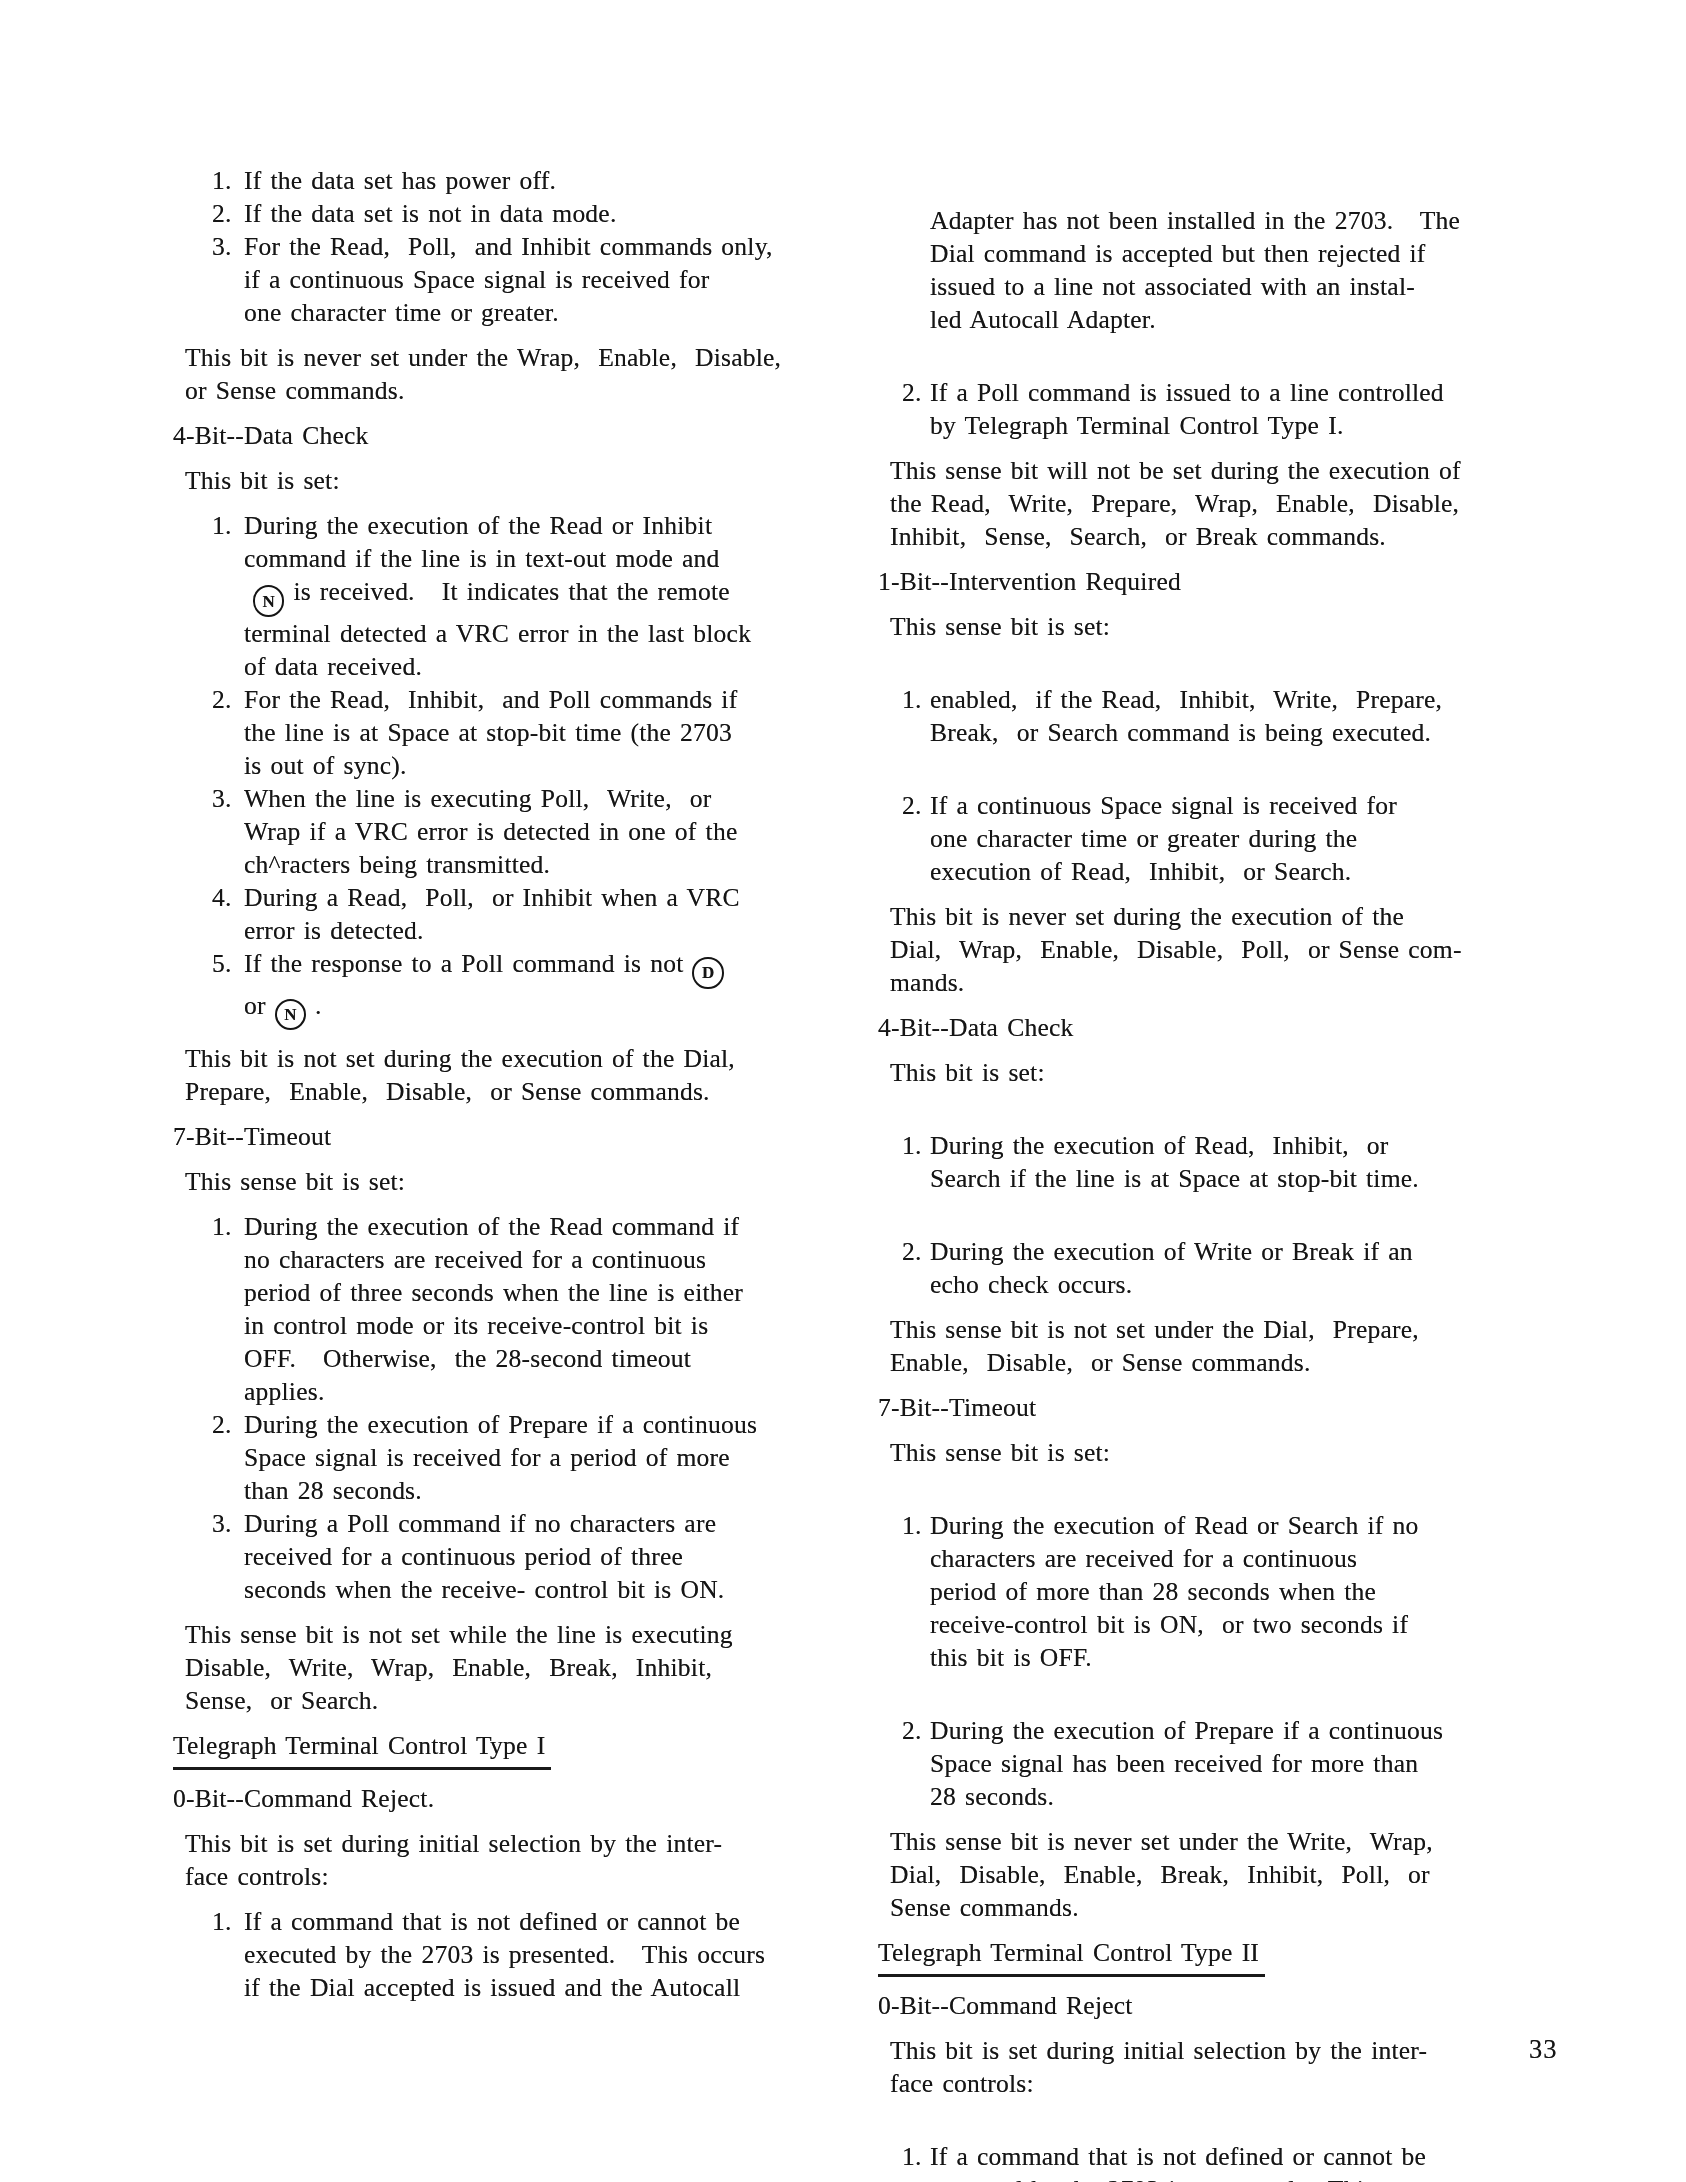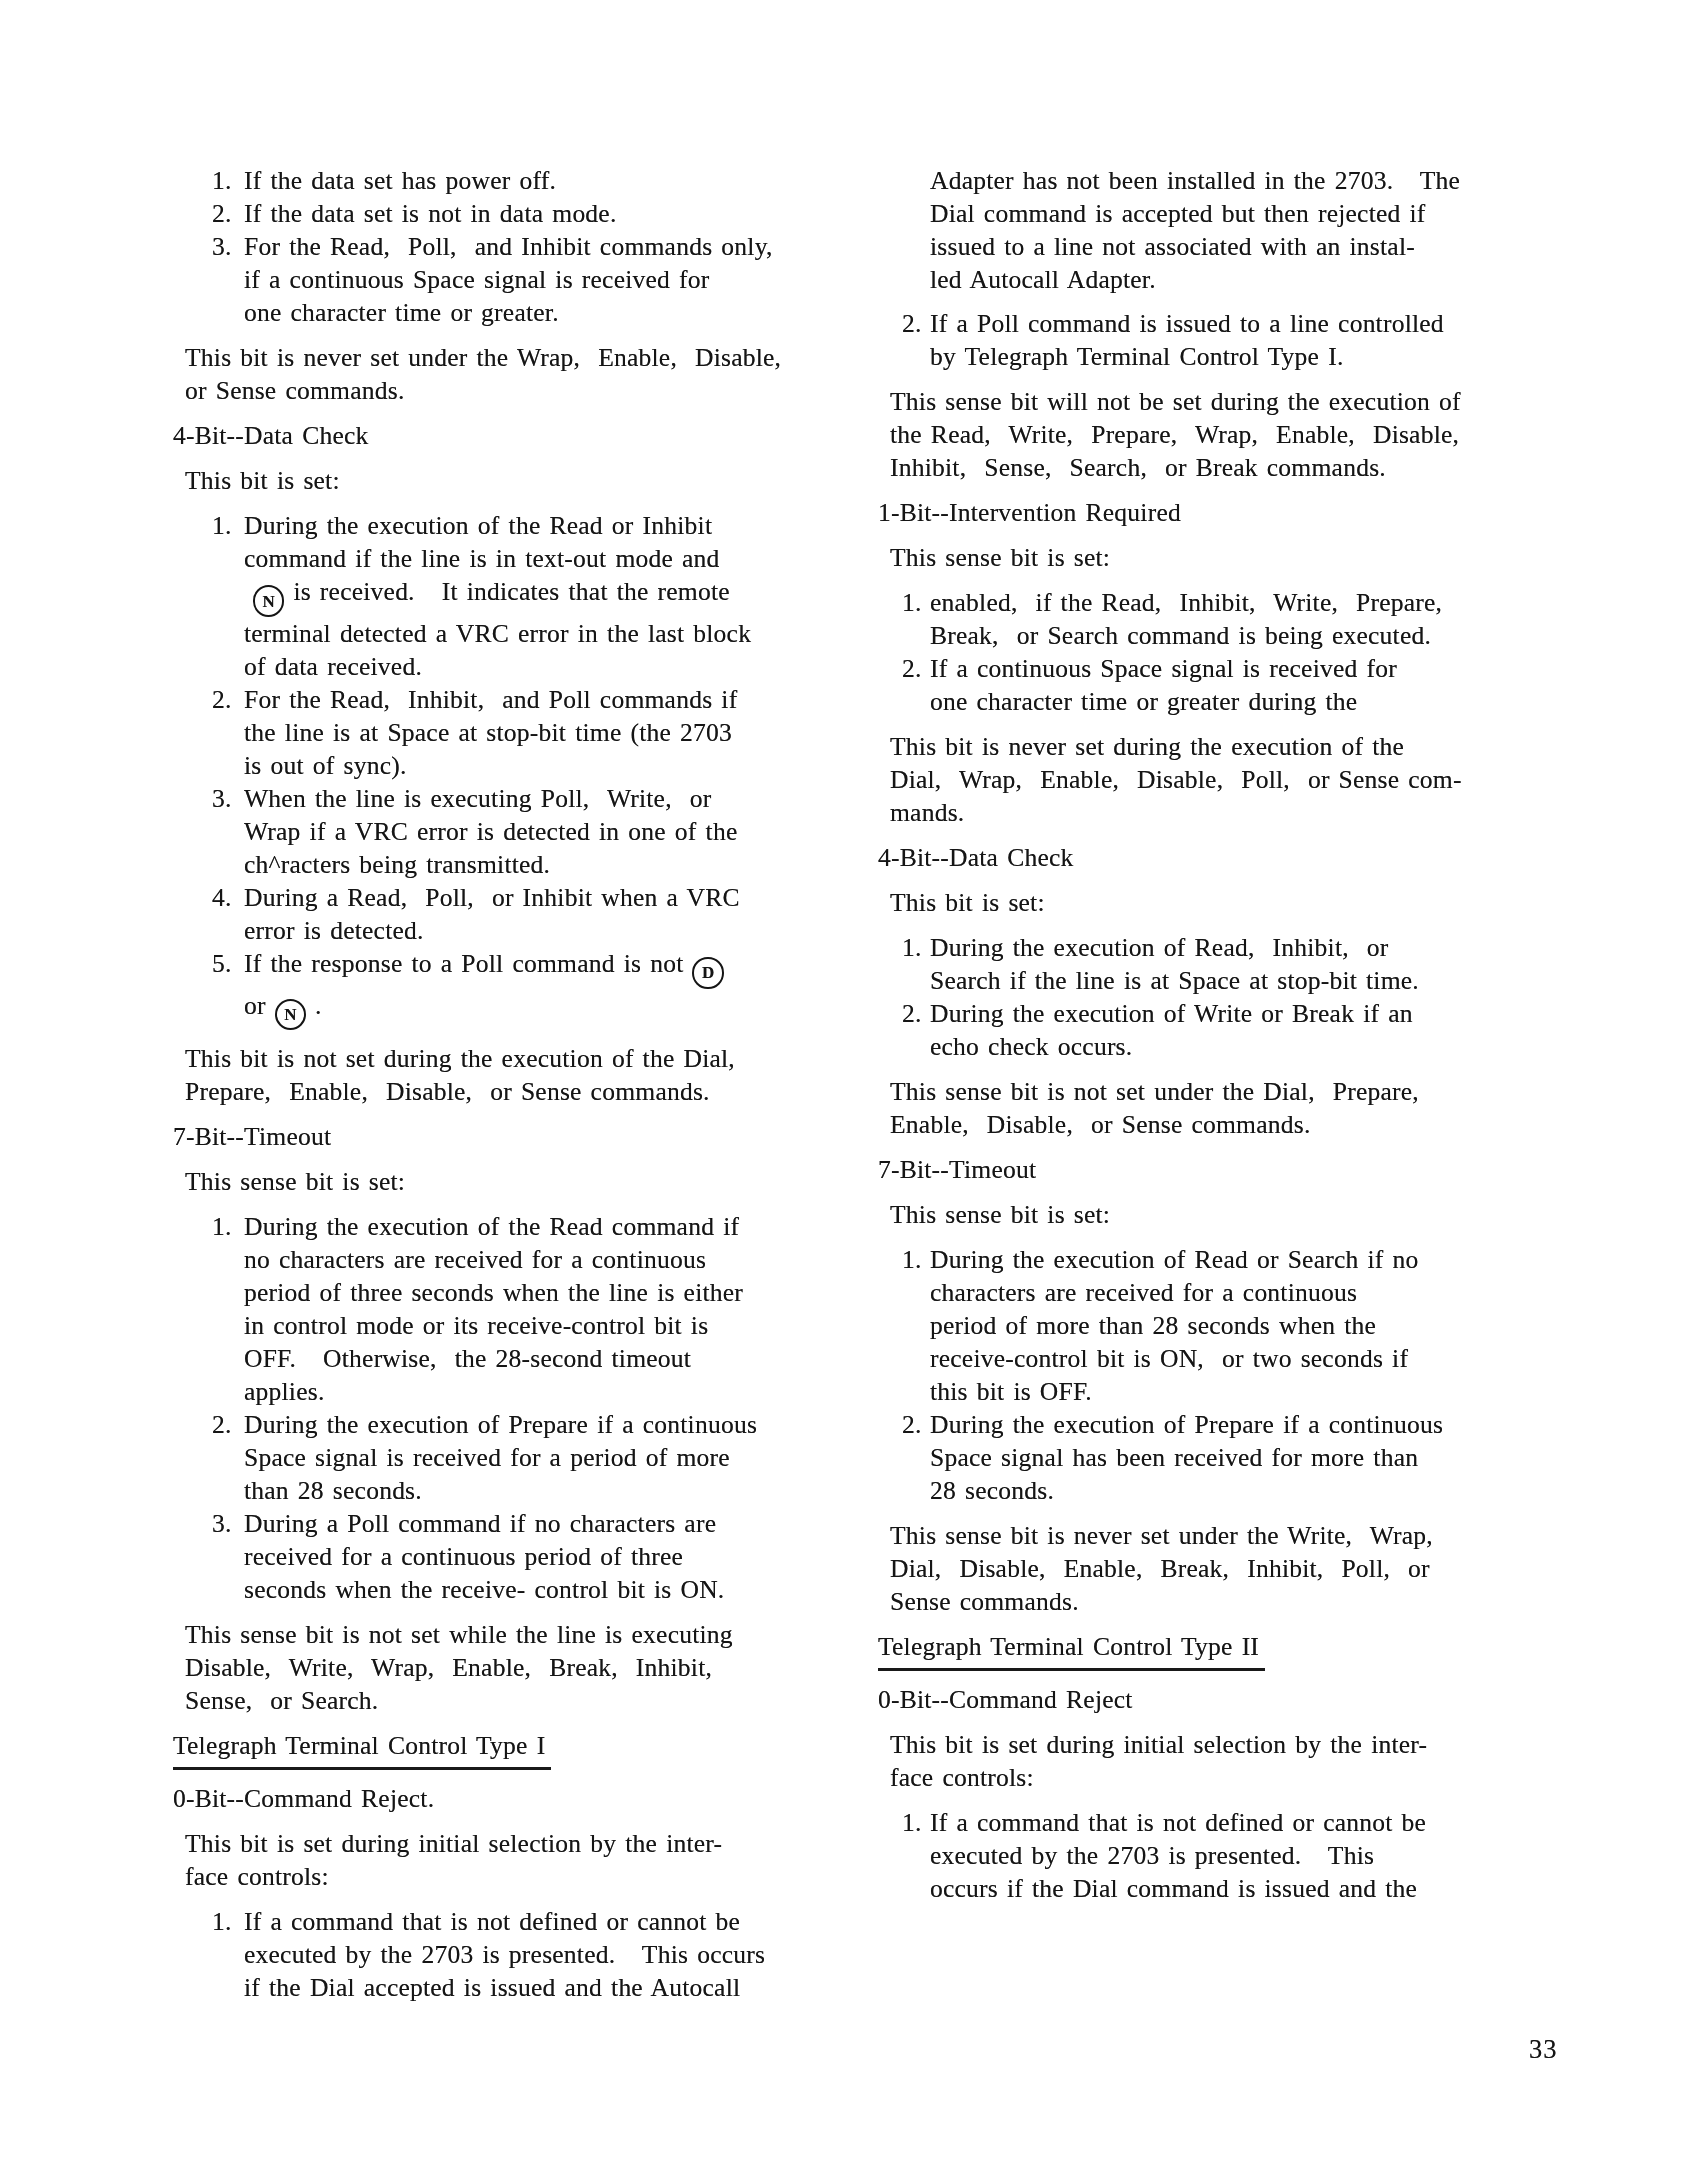--- a/index.html
+++ b/index.html
@@ -26,21 +26,21 @@
   .para { margin:12px; }
   .heading { margin:12px 0; }
   .heading .u-rule {
     display:inline-block;
     border-bottom:3.8px solid #191919;
     padding:0 5.7px 4.7px 0;
   }
   .list { margin:0; }
   .item { position:relative; }
   .col-left  .item { padding-left:71px; }
-  .col-right .item { padding-left:52px; }
+  .col-right .item { padding-left:52px;margin-top:40px; }
   .marker { position:absolute; top:0; }
   .col-left  .marker { left:39px; }
   .col-right .marker { left:24px; }
 
   .circled {
     display:inline-flex;
     align-items:center;
     justify-content:center;
     width:27.4px; height:27.4px;
     border:2.8px solid #151515;
@@ -200,20 +200,21 @@
       <div class="list">
         <div class="item">
           <span class="marker line">1.</span>
           <div class="line">enabled,  if the Read,  Inhibit,  Write,  Prepare,</div>
           <div class="line">Break,  or Search command is being executed.</div>
         </div>
         <div class="item">
           <span class="marker line">2.</span>
           <div class="line">If a continuous Space signal is received for</div>
           <div class="line">one character time or greater during the</div>
+          <div class="line">execution of Read,  Inhibit,  or Search.</div>
         </div>
       </div>
       <div class="para">
         <div class="line">This bit is never set during the execution of the</div>
         <div class="line">Dial,  Wrap,  Enable,  Disable,  Poll,  or Sense com-</div>
         <div class="line">mands.</div>
       </div>
       <div class="heading">4-Bit--Data Check</div>
       <div class="para">
         <div class="line">This bit is set:</div>

